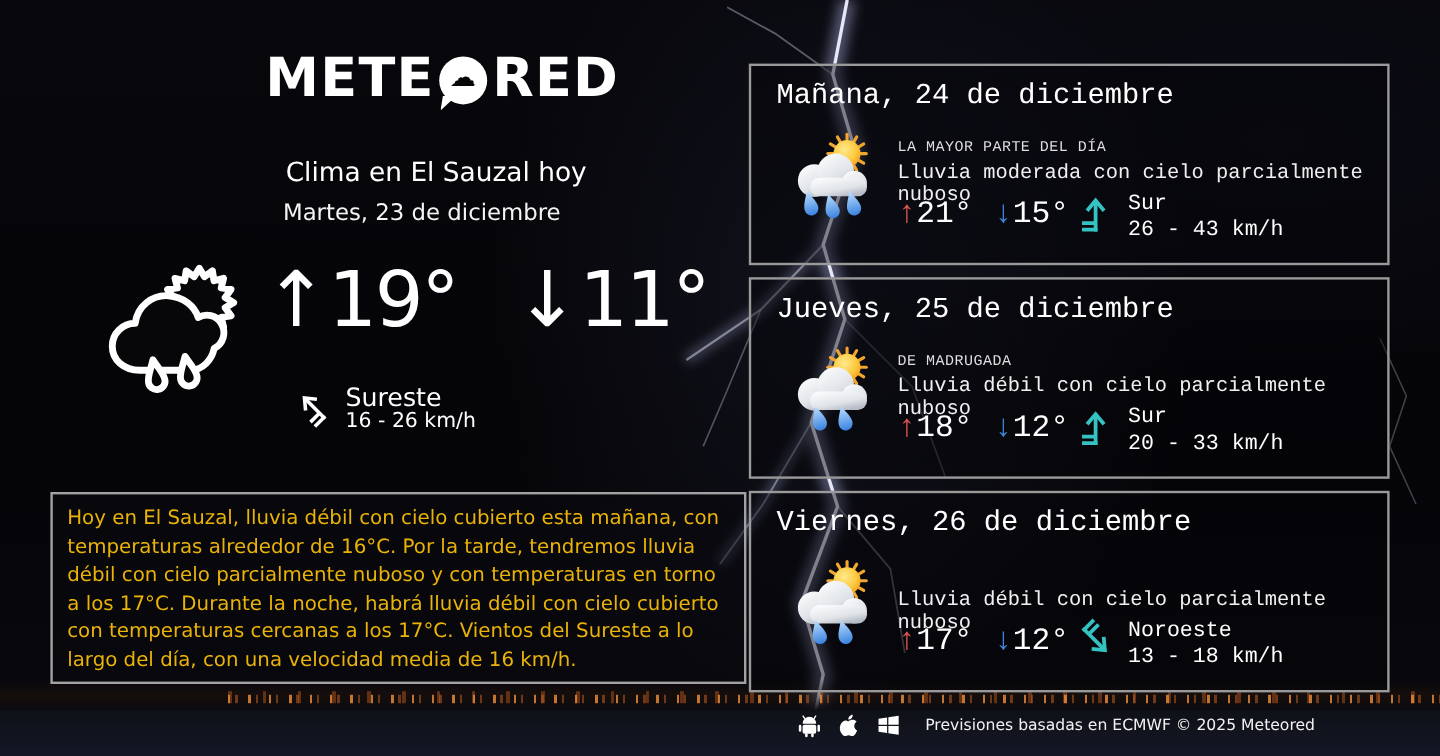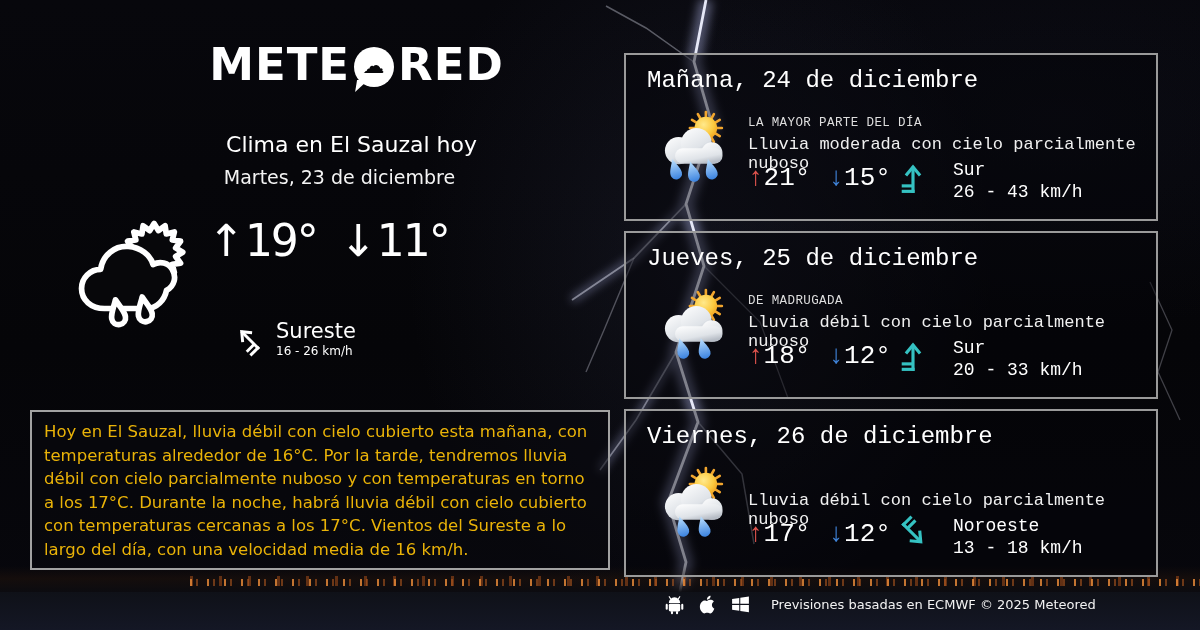--- a/index.html
+++ b/index.html
@@ -15,53 +15,53 @@
   .silhouette{position:absolute;left:0;right:0;top:566px;height:28px;
       background:linear-gradient(180deg,rgba(30,18,10,0) 0%,rgba(38,22,12,.45) 45%,#0b0b10 95%);}
   .skyline{position:absolute;left:190px;right:0;top:574px;height:14px;opacity:.95;filter:blur(.5px);
       background:
         repeating-linear-gradient(90deg, rgba(238,142,58,.85) 0 2px, transparent 2px 6px, rgba(196,98,34,.55) 6px 8px, transparent 8px 17px),
         repeating-linear-gradient(90deg, rgba(160,76,26,.6) 0 3px, transparent 3px 29px);
       background-size:auto 7px, auto 10px;background-position:0 5px,0 2px;background-repeat:repeat-x;}
   .footer-band{position:absolute;left:0;right:0;top:592px;height:38px;
       background:linear-gradient(180deg,#0f1118 0%,#141725 100%);}
   
-  .left-col{position:absolute;left:0;top:0;width:645px;text-align:center;padding-left:34px;}
+  .left-col{position:absolute;left:12px;top:0;width:645px;text-align:center;padding-left:34px;}
   .logo{display:inline-flex;align-items:flex-end;gap:3px;margin-top:42px;
         font-size:45px;font-weight:bold;letter-spacing:1px;line-height:1;}
   .logo-o{position:relative;width:40px;height:40px;border-radius:50%;background:#fff;
           display:inline-flex;align-items:center;justify-content:center;margin:0 1px;}
   .logo-o::after{content:"";position:absolute;left:1px;bottom:-5px;width:13px;height:12px;background:#fff;
           clip-path:polygon(0 100%,100% 0,15% 0);}
   .logo-cloud{color:#07070a;font-size:22px;line-height:1;transform:translateY(-1px);}
   .page-title{position:absolute;left:0;width:100%;top:120px;font-size:22px;font-weight:normal;margin:12px;}
   .page-date{position:absolute;left:0;width:100%;top:166px;font-size:19px;color:#f4f4f4;}
   .hero-icon{position:absolute;left:72px;top:214px;width:126px;height:126px;}
-  .hero-temps{position:absolute;left:208px;top:218px;display:flex;gap:23px;
-              font-size:44px;letter-spacing:-2px;line-height:1.05;text-align:left;}
+  .hero-temps{position:absolute;left:208px;top:218px;display:flex;gap:48px;
+              font-size:64px;letter-spacing:-2px;line-height:1.05;text-align:left;}
   .hero-temps .arrow{letter-spacing:0;}
   .hero-wind{position:absolute;left:233px;top:321px;display:flex;gap:11px;text-align:left;align-items:flex-start;}
   .hero-wind .windbarb{width:32px;height:32px;color:#fff;transform:rotate(-45deg);margin-top:2px;}
   .hero-wind .wl1{font-size:21px;line-height:20px;}
-  .hero-wind .wl2{font-size:12px;line-height:20px;}
+  .hero-wind .wl2{font-size:17px;line-height:20px;text-align:right;}
   .summary-box{position:absolute;left:30px;top:410px;width:580px;height:160px;box-sizing:border-box;
       border:2px solid #a2a2a2;background:rgba(10,10,14,.55);padding:8px 12px;
       font-size:16.5px;line-height:23.5px;color:#eab308;text-align:left;}
   
   .card{position:absolute;left:624px;width:534px;height:168px;box-sizing:border-box;
         border:2px solid #9a9a9a;background:rgba(5,5,9,.45);font-family:Liberation Mono, monospace;}
   .card-title{position:absolute;left:21px;top:12px;margin:0;font-size:24px;font-weight:normal;}
   .card-icon{position:absolute;left:30px;top:54px;width:76px;height:76px;}
   .card-period{position:absolute;left:122px;top:61px;font-size:12.5px;letter-spacing:.4px;color:#dedede;}
   .card-desc{position:absolute;left:122px;top:80px;font-size:17px;color:#f0f0f0;}
   .card-temps{position:absolute;left:122px;top:108px;font-size:26px;display:flex;align-items:baseline;}
   .card-temps .gap{width:18px;}
   .arrow.up{color:#e0544e;}
   .arrow.down{color:#3f83d8;}
-  .card-wind{position:absolute;left:270px;top:104px;display:flex;gap:23px;align-items:flex-start;}
+  .card-wind{position:absolute;left:270px;top:104px;display:flex;gap:10px;align-items:flex-start;}
   .card-wind .windbarb{width:34px;height:34px;color:#35c2c2;margin-top:2px;}
   .card-wind.se .windbarb{transform:rotate(135deg);}
   .card-wind .wl1{font-size:18px;line-height:22px;}
   .card-wind .wl2{font-size:18px;line-height:22px;}
   
   .footer{position:absolute;left:664px;top:594px;display:flex;align-items:center;gap:12px;}
   .platform-icon{width:21px;height:21px;display:block;}
   .attribution{margin-left:8px;font-size:13px;color:#f2f2f2;}
   .hidden-defs{position:absolute;width:0;height:0;overflow:hidden;}
 </style>

